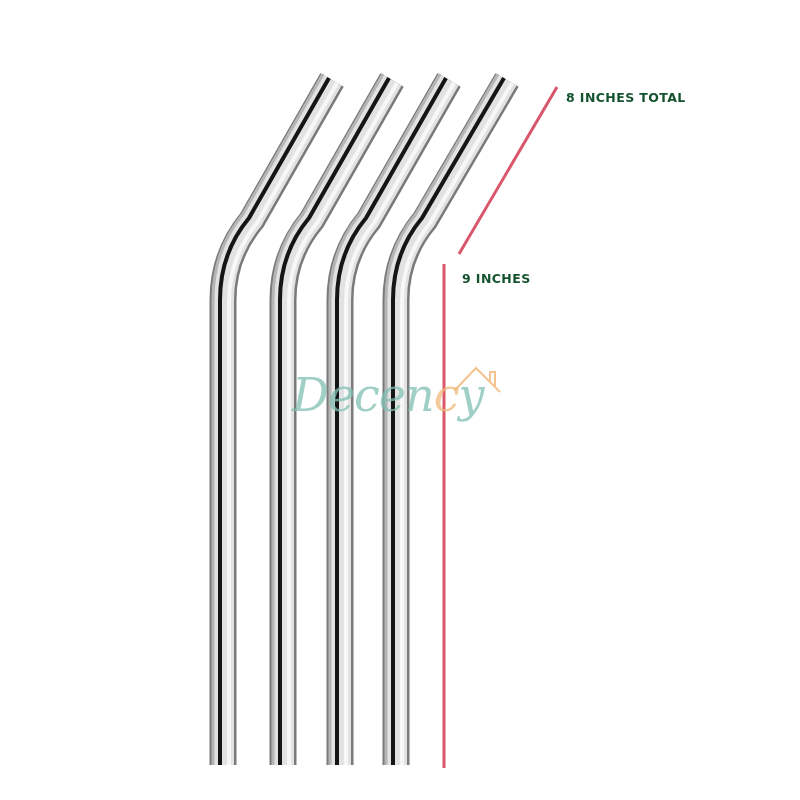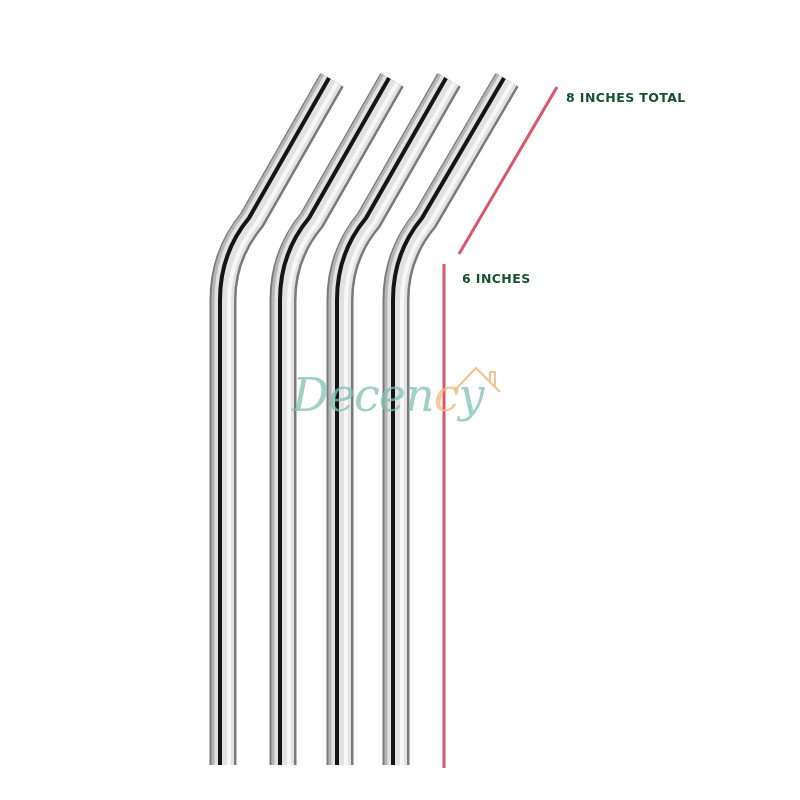--- a/index.html
+++ b/index.html
@@ -79,16 +79,16 @@
       <path d="M386 765 L386 300 Q386 250 416 214 L498 74" fill="none" stroke="#b5b5b5" stroke-width="3"></path>
     </g>
 
     <line x1="557" y1="87" x2="459" y2="254" stroke="#d9566b" stroke-width="3"></line>
     <line x1="444" y1="264" x2="444" y2="768" stroke="#d9566b" stroke-width="3"></line>
 
     <path d="M455 390 L476 368 L500 392 M490 382 L490 372 L495 372 L495 386" fill="none" stroke="#f0b97a" stroke-width="2" opacity="0.85"></path>
   </svg>
 
   <div class="label label-total">8 INCHES TOTAL</div>
-  <div class="label label-six">6 INCHES</div>
+  <div class="label label-six">9 INCHES</div>
 
   <div class="watermark"><span>Decen</span><span style="color:#f0b97a;">c</span><span>y</span></div>
 </div>
 
 </body></html>

